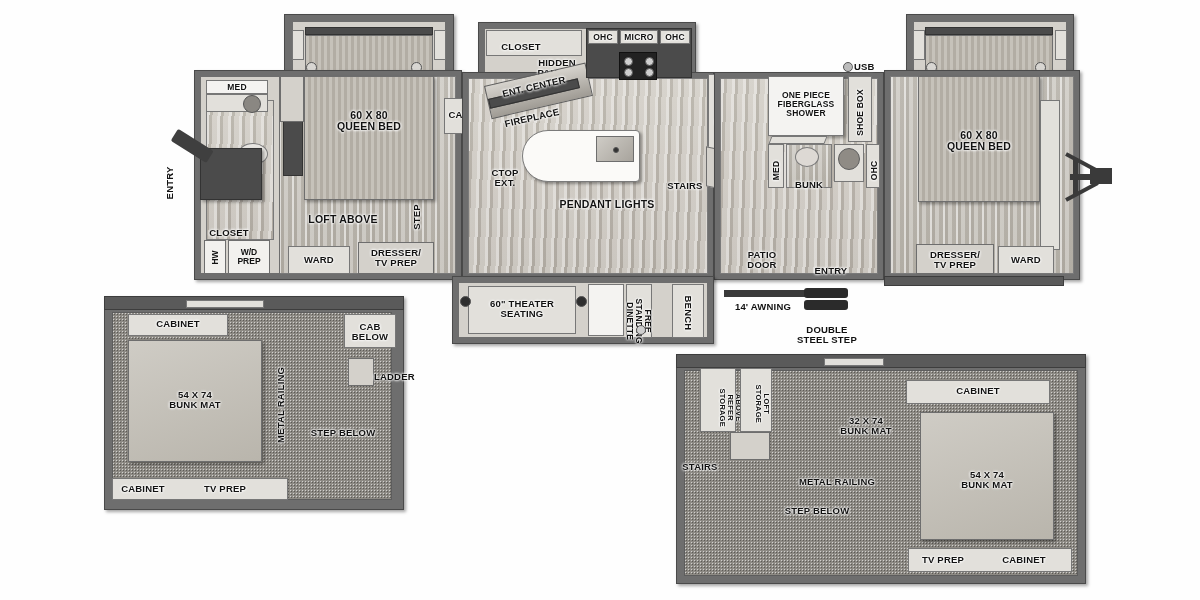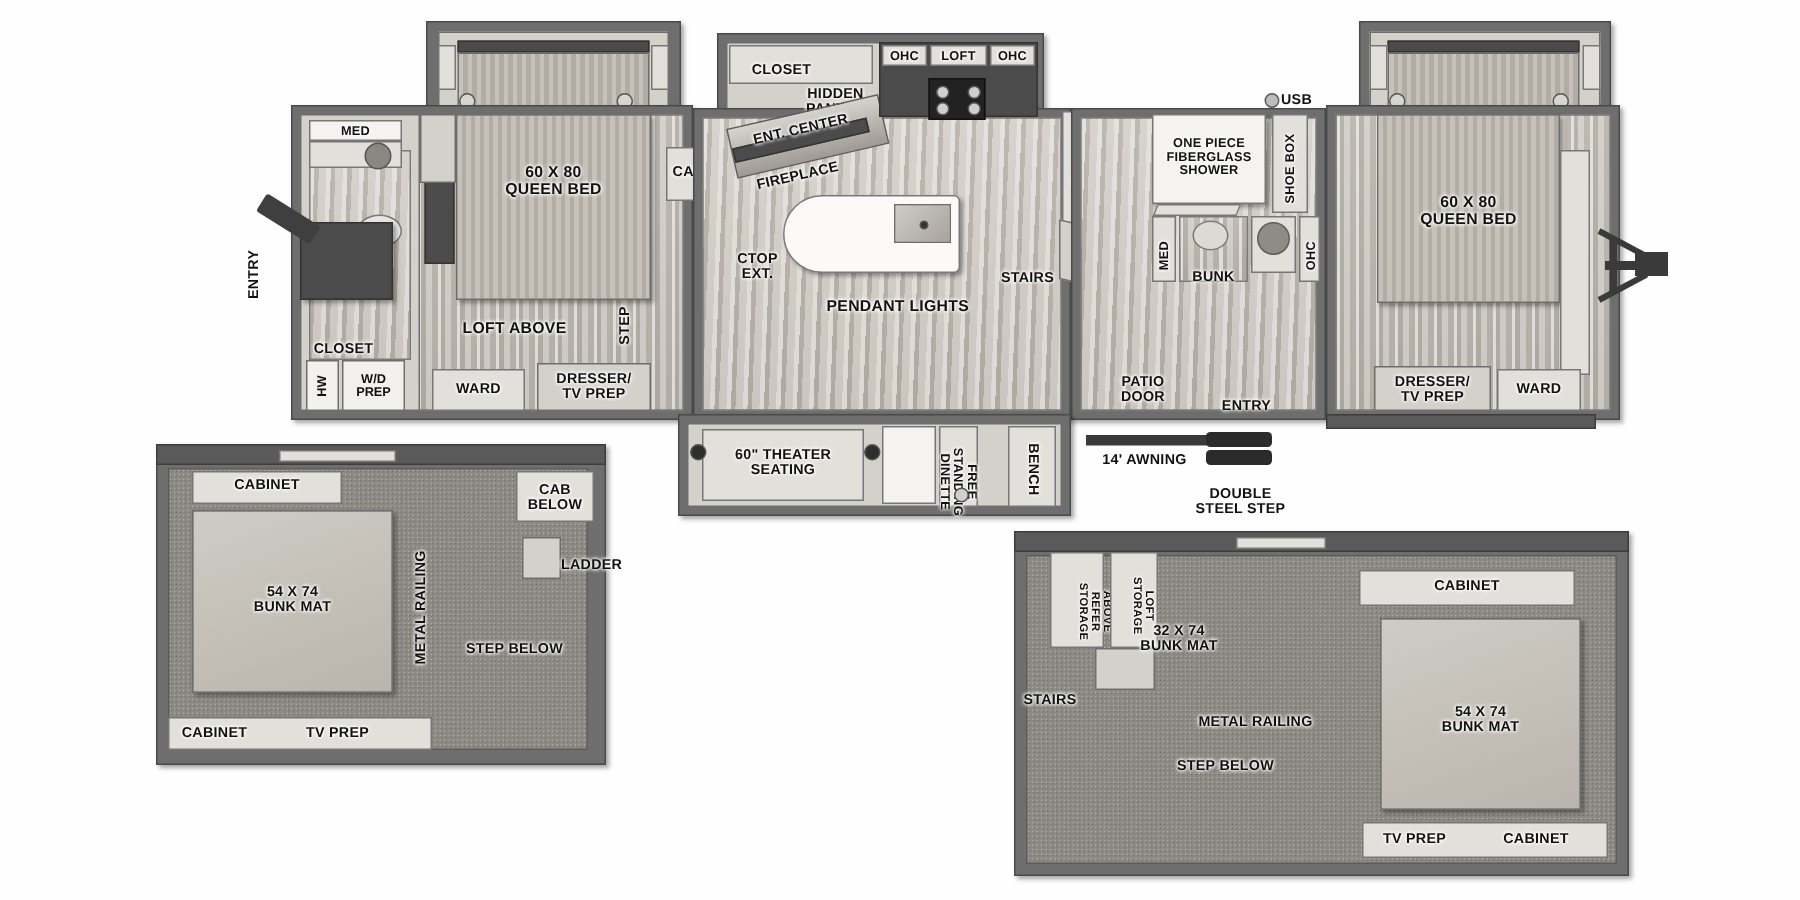--- a/index.html
+++ b/index.html
@@ -136,35 +136,35 @@
 
   <div class="box" style="left:484px;top:86px;width:104px;height:34px;background:linear-gradient(180deg,#d6d3cd,#9f9b94);border:1px solid #5e5e5e;transform:rotate(-13deg);transform-origin:left top;"></div>
   <div class="box dark" style="left:488px;top:99px;width:92px;height:10px;transform:rotate(-13deg);transform-origin:left top;"></div>
   <span class="lbl s9 rotn16" style="left:492px;top:82px;width:84px;">ENT. CENTER</span>
   <span class="lbl s9 rotn16" style="left:494px;top:113px;width:76px;">FIREPLACE</span>
 
   <div class="box dark" style="left:586px;top:28px;width:106px;height:50px;"></div>
   <div class="box panel-l" style="left:588px;top:30px;width:30px;height:14px;"></div>
   <span class="lbl s8" style="left:588px;top:33px;width:30px;">OHC</span>
   <div class="box panel-l" style="left:620px;top:30px;width:38px;height:14px;"></div>
-  <span class="lbl s8" style="left:620px;top:33px;width:38px;">LOFT</span>
+  <span class="lbl s8" style="left:620px;top:33px;width:38px;">MICRO</span>
   <div class="box panel-l" style="left:660px;top:30px;width:30px;height:14px;"></div>
   <span class="lbl s8" style="left:660px;top:33px;width:30px;">OHC</span>
   <div class="box" style="left:619px;top:52px;width:38px;height:28px;background:#222;border:1px solid #111;"></div>
   <div class="dot" style="left:624px;top:57px;width:7px;height:7px;background:#cfcfcf;"></div>
   <div class="dot" style="left:645px;top:57px;width:7px;height:7px;background:#cfcfcf;"></div>
   <div class="dot" style="left:624px;top:68px;width:7px;height:7px;background:#cfcfcf;"></div>
   <div class="dot" style="left:645px;top:68px;width:7px;height:7px;background:#cfcfcf;"></div>
 
   <div class="box shadow" style="left:522px;top:130px;width:118px;height:52px;background:#fbfaf8;border:1px solid #7a7a7a;border-radius:26px 4px 4px 26px;"></div>
   <div class="box" style="left:596px;top:136px;width:38px;height:26px;background:linear-gradient(135deg,#cfccc6,#a8a49d);border:1px solid #6e6e6e;"></div>
   <div class="dot" style="left:613px;top:147px;width:4px;height:4px;background:#333;"></div>
   <span class="lbl s9" style="left:482px;top:168px;width:46px;">CTOP
 EXT.</span>
-  <span class="lbl s10" style="left:528px;top:199px;width:118px;text-align:right;">PENDANT LIGHTS</span>
+  <span class="lbl s10" style="left:548px;top:199px;width:118px;">PENDANT LIGHTS</span>
 
   <div class="box panel-l shadow" style="left:708px;top:74px;width:46px;height:76px;"></div>
   <span class="lbl s9" style="left:708px;top:97px;width:46px;">16.2
 CU FT.
 REFER</span>
 
   <span class="lbl s9" style="left:662px;top:181px;width:46px;">STAIRS</span>
   <div class="box panel" style="left:706px;top:150px;width:36px;height:40px;transform:skewY(12deg);"></div>
   <span class="lbl s9 rot90" style="left:714px;top:228px;width:44px;">STEP</span>
 
@@ -292,21 +292,21 @@
   <span class="lbl s7 rot90b" style="left:700px;top:396px;width:60px;">ABOVE
 REFER
 STORAGE</span>
   <div class="box panel-l" style="left:740px;top:368px;width:32px;height:64px;"></div>
   <span class="lbl s7 rot90b" style="left:738px;top:396px;width:48px;">LOFT
 STORAGE</span>
 
   <span class="lbl s9" style="left:676px;top:462px;width:48px;">STAIRS</span>
   <div class="box panel" style="left:730px;top:432px;width:40px;height:28px;"></div>
 
-  <span class="lbl s9" style="left:744px;top:416px;width:84px;">32 X 74
+  <span class="lbl s9" style="left:824px;top:416px;width:84px;">32 X 74
 BUNK MAT</span>
   <span class="lbl s9" style="left:792px;top:477px;width:90px;">METAL RAILING</span>
   <span class="lbl s9" style="left:778px;top:506px;width:78px;">STEP BELOW</span>
 
   <div class="box panel-l" style="left:906px;top:380px;width:144px;height:24px;"></div>
   <span class="lbl s9" style="left:906px;top:386px;width:144px;">CABINET</span>
 
   <div class="box bunkmat shadow" style="left:920px;top:412px;width:134px;height:128px;"></div>
   <span class="lbl s9" style="left:920px;top:470px;width:134px;">54 X 74
 BUNK MAT</span>

